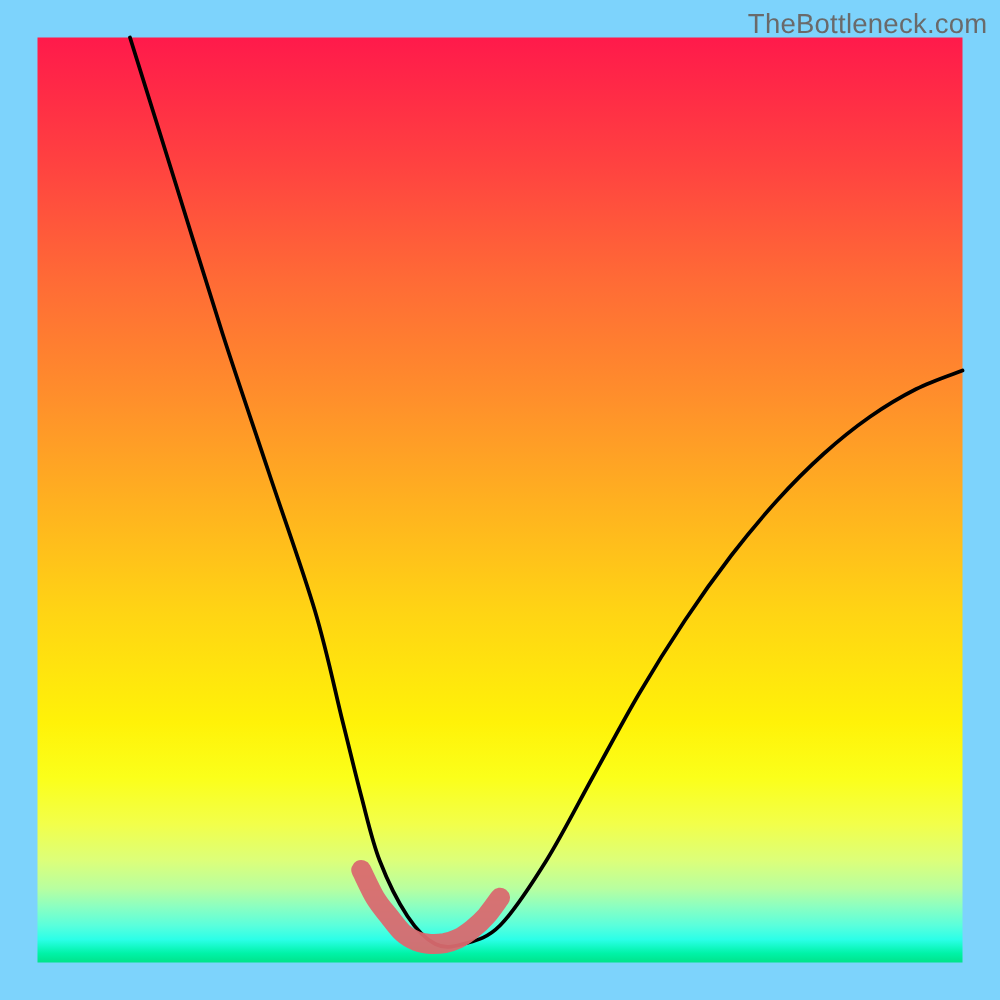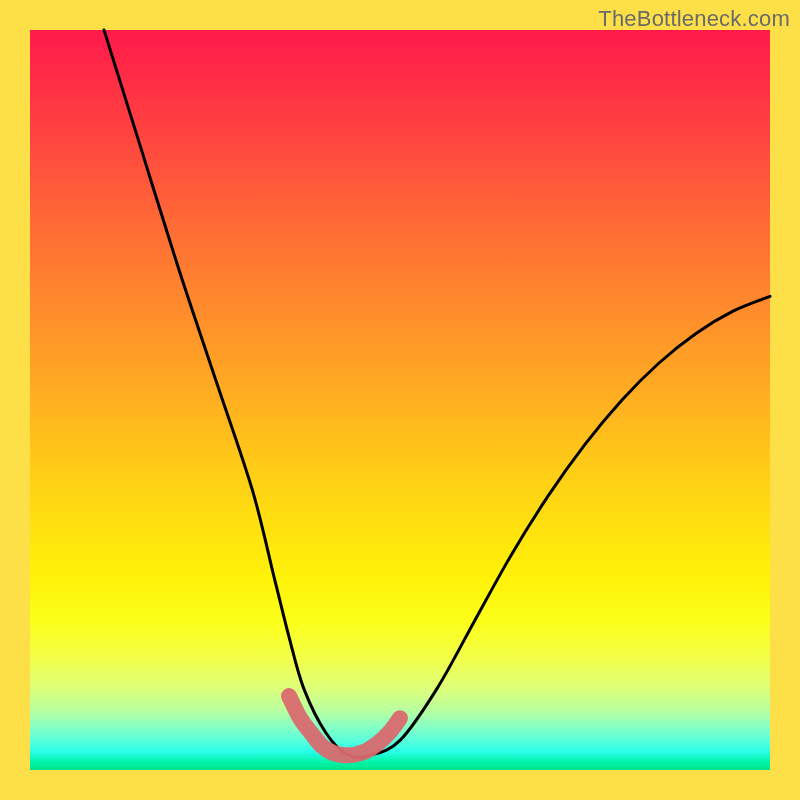--- a/index.html
+++ b/index.html
@@ -8,21 +8,21 @@
     width: 800px;
     height: 800px;
     background: #000;
     overflow: hidden;
     font-family: Arial, Helvetica, sans-serif;
   }
   .frame {
     position: absolute;
     left: 0; top: 0;
     width: 800px; height: 800px;
-    background: #fde047;
+    background: #7dd3fc;
   }
   .plot {
     position: absolute;
     left: 30px;
     top: 30px;
     width: 740px;
     height: 740px;
     background: linear-gradient(to bottom,
       #ff1a4b 0%,
       #ff2b46 6%,

